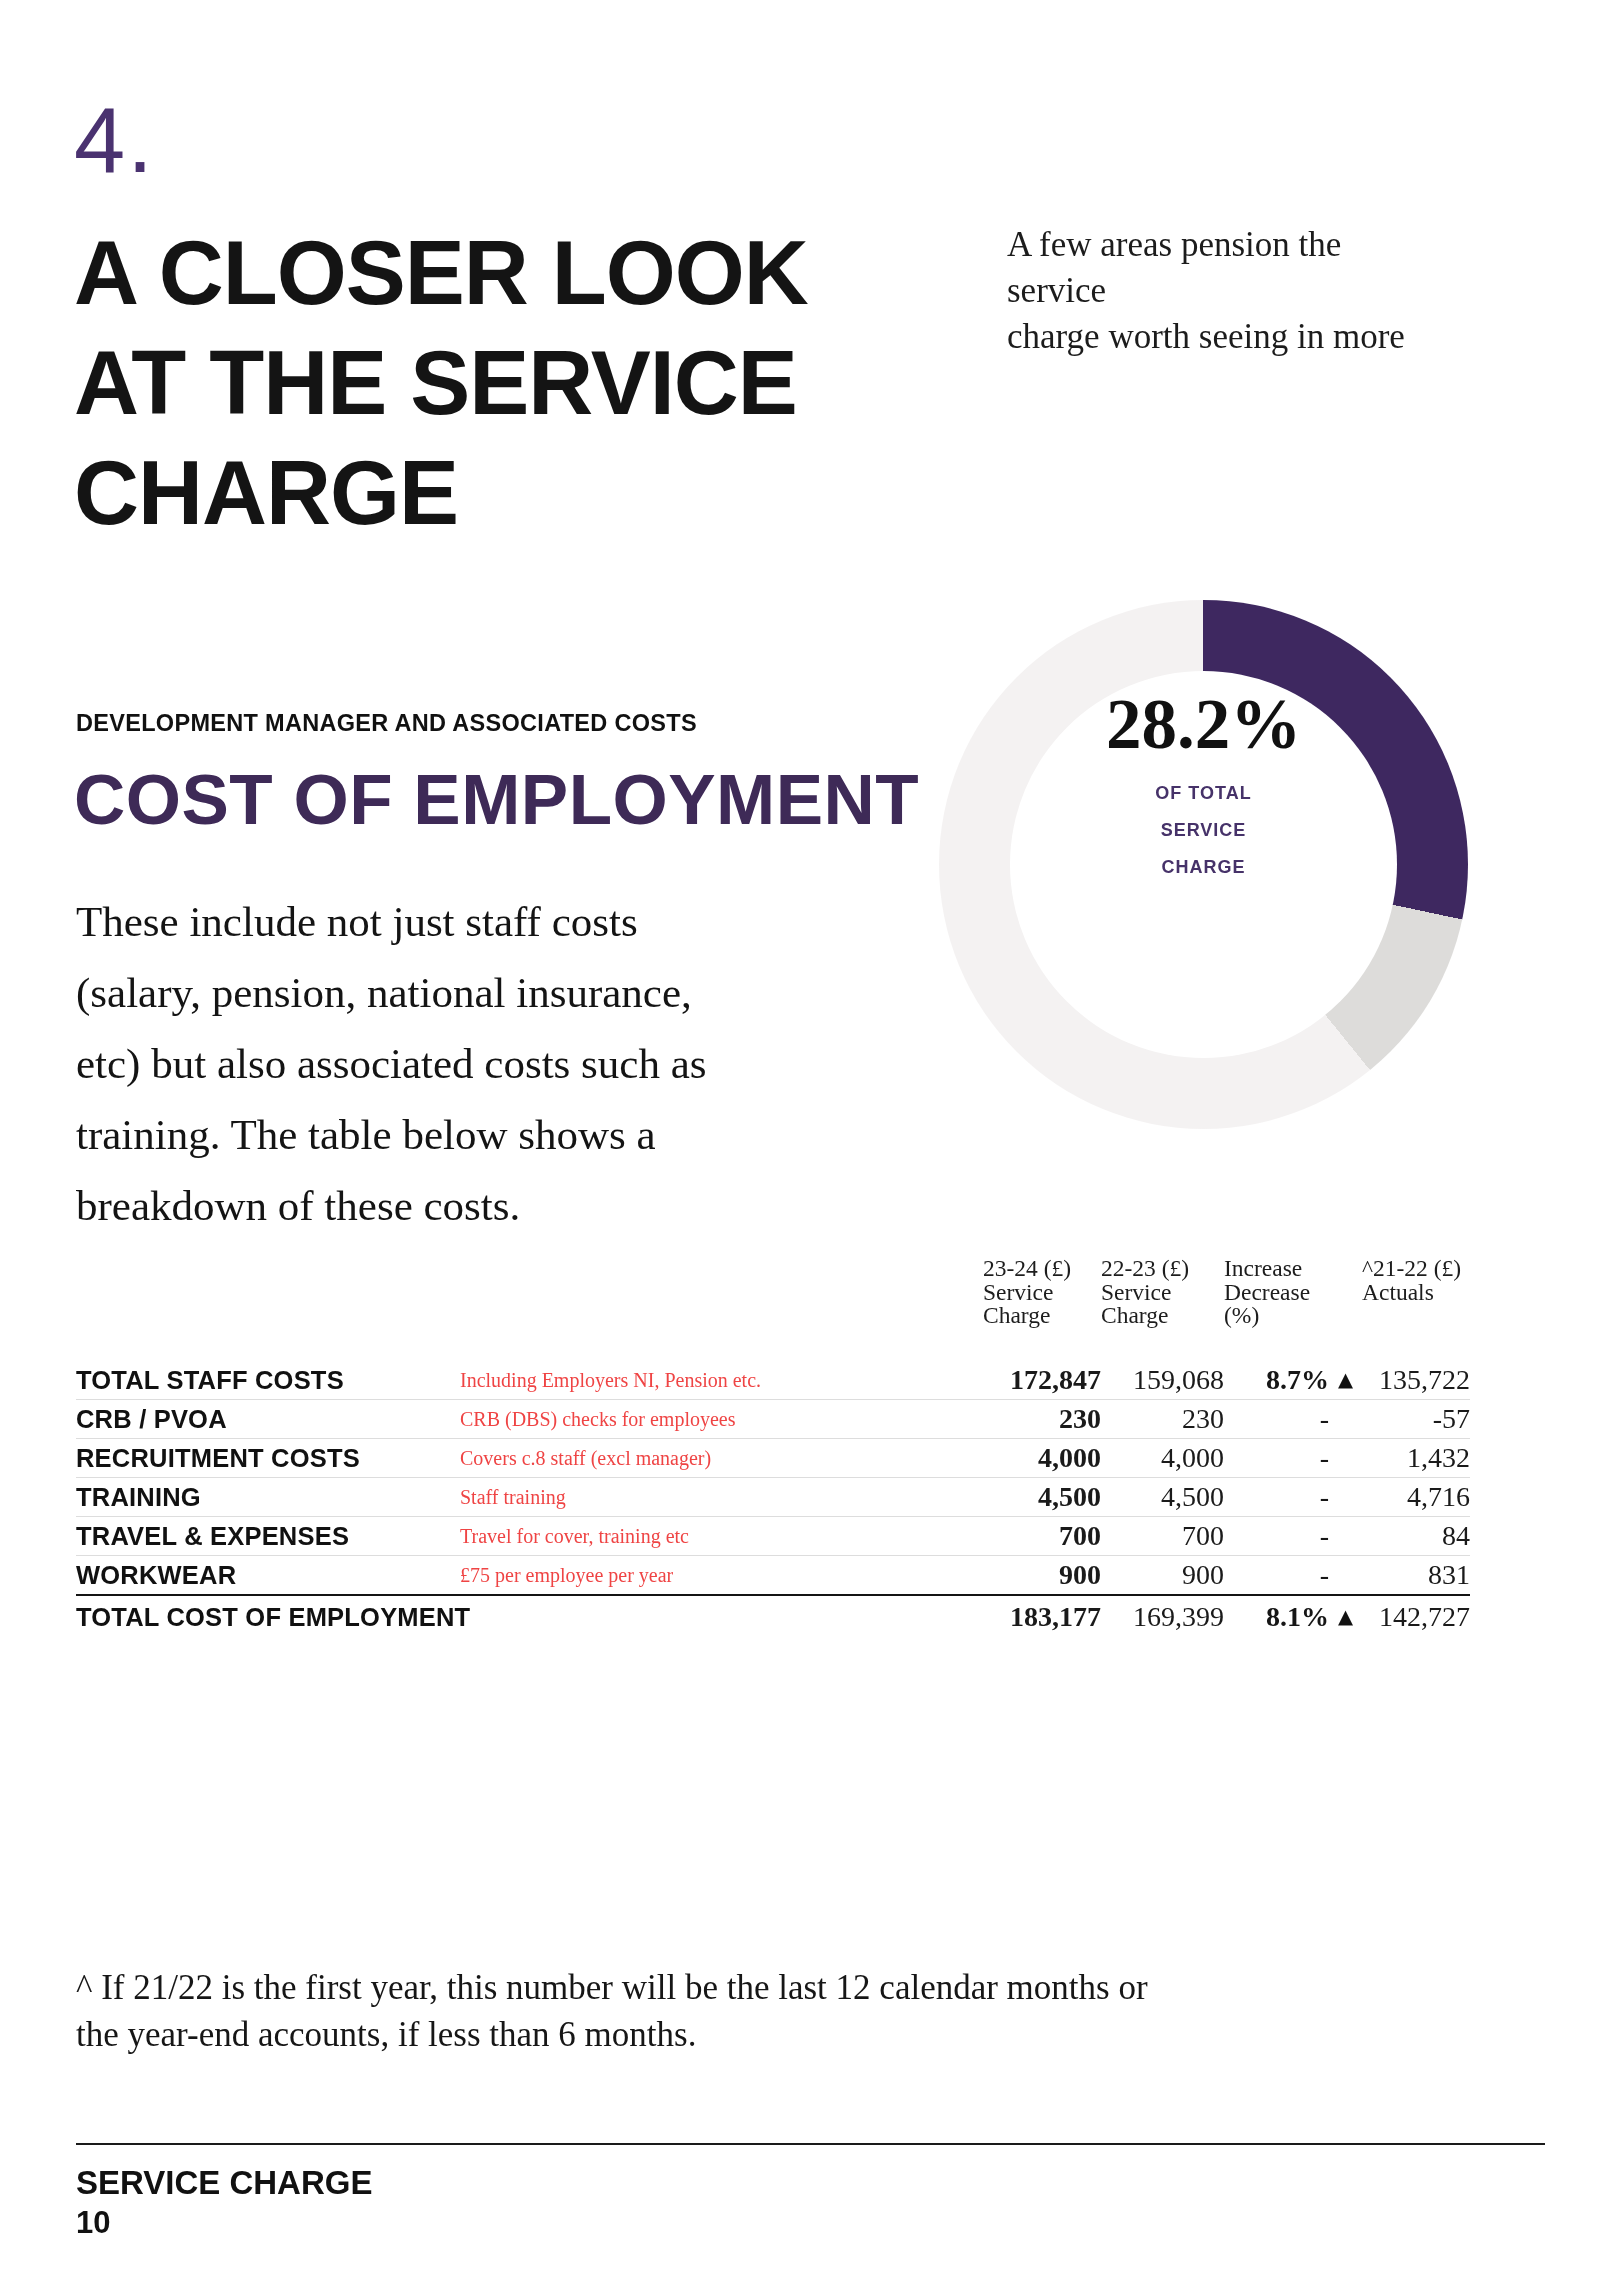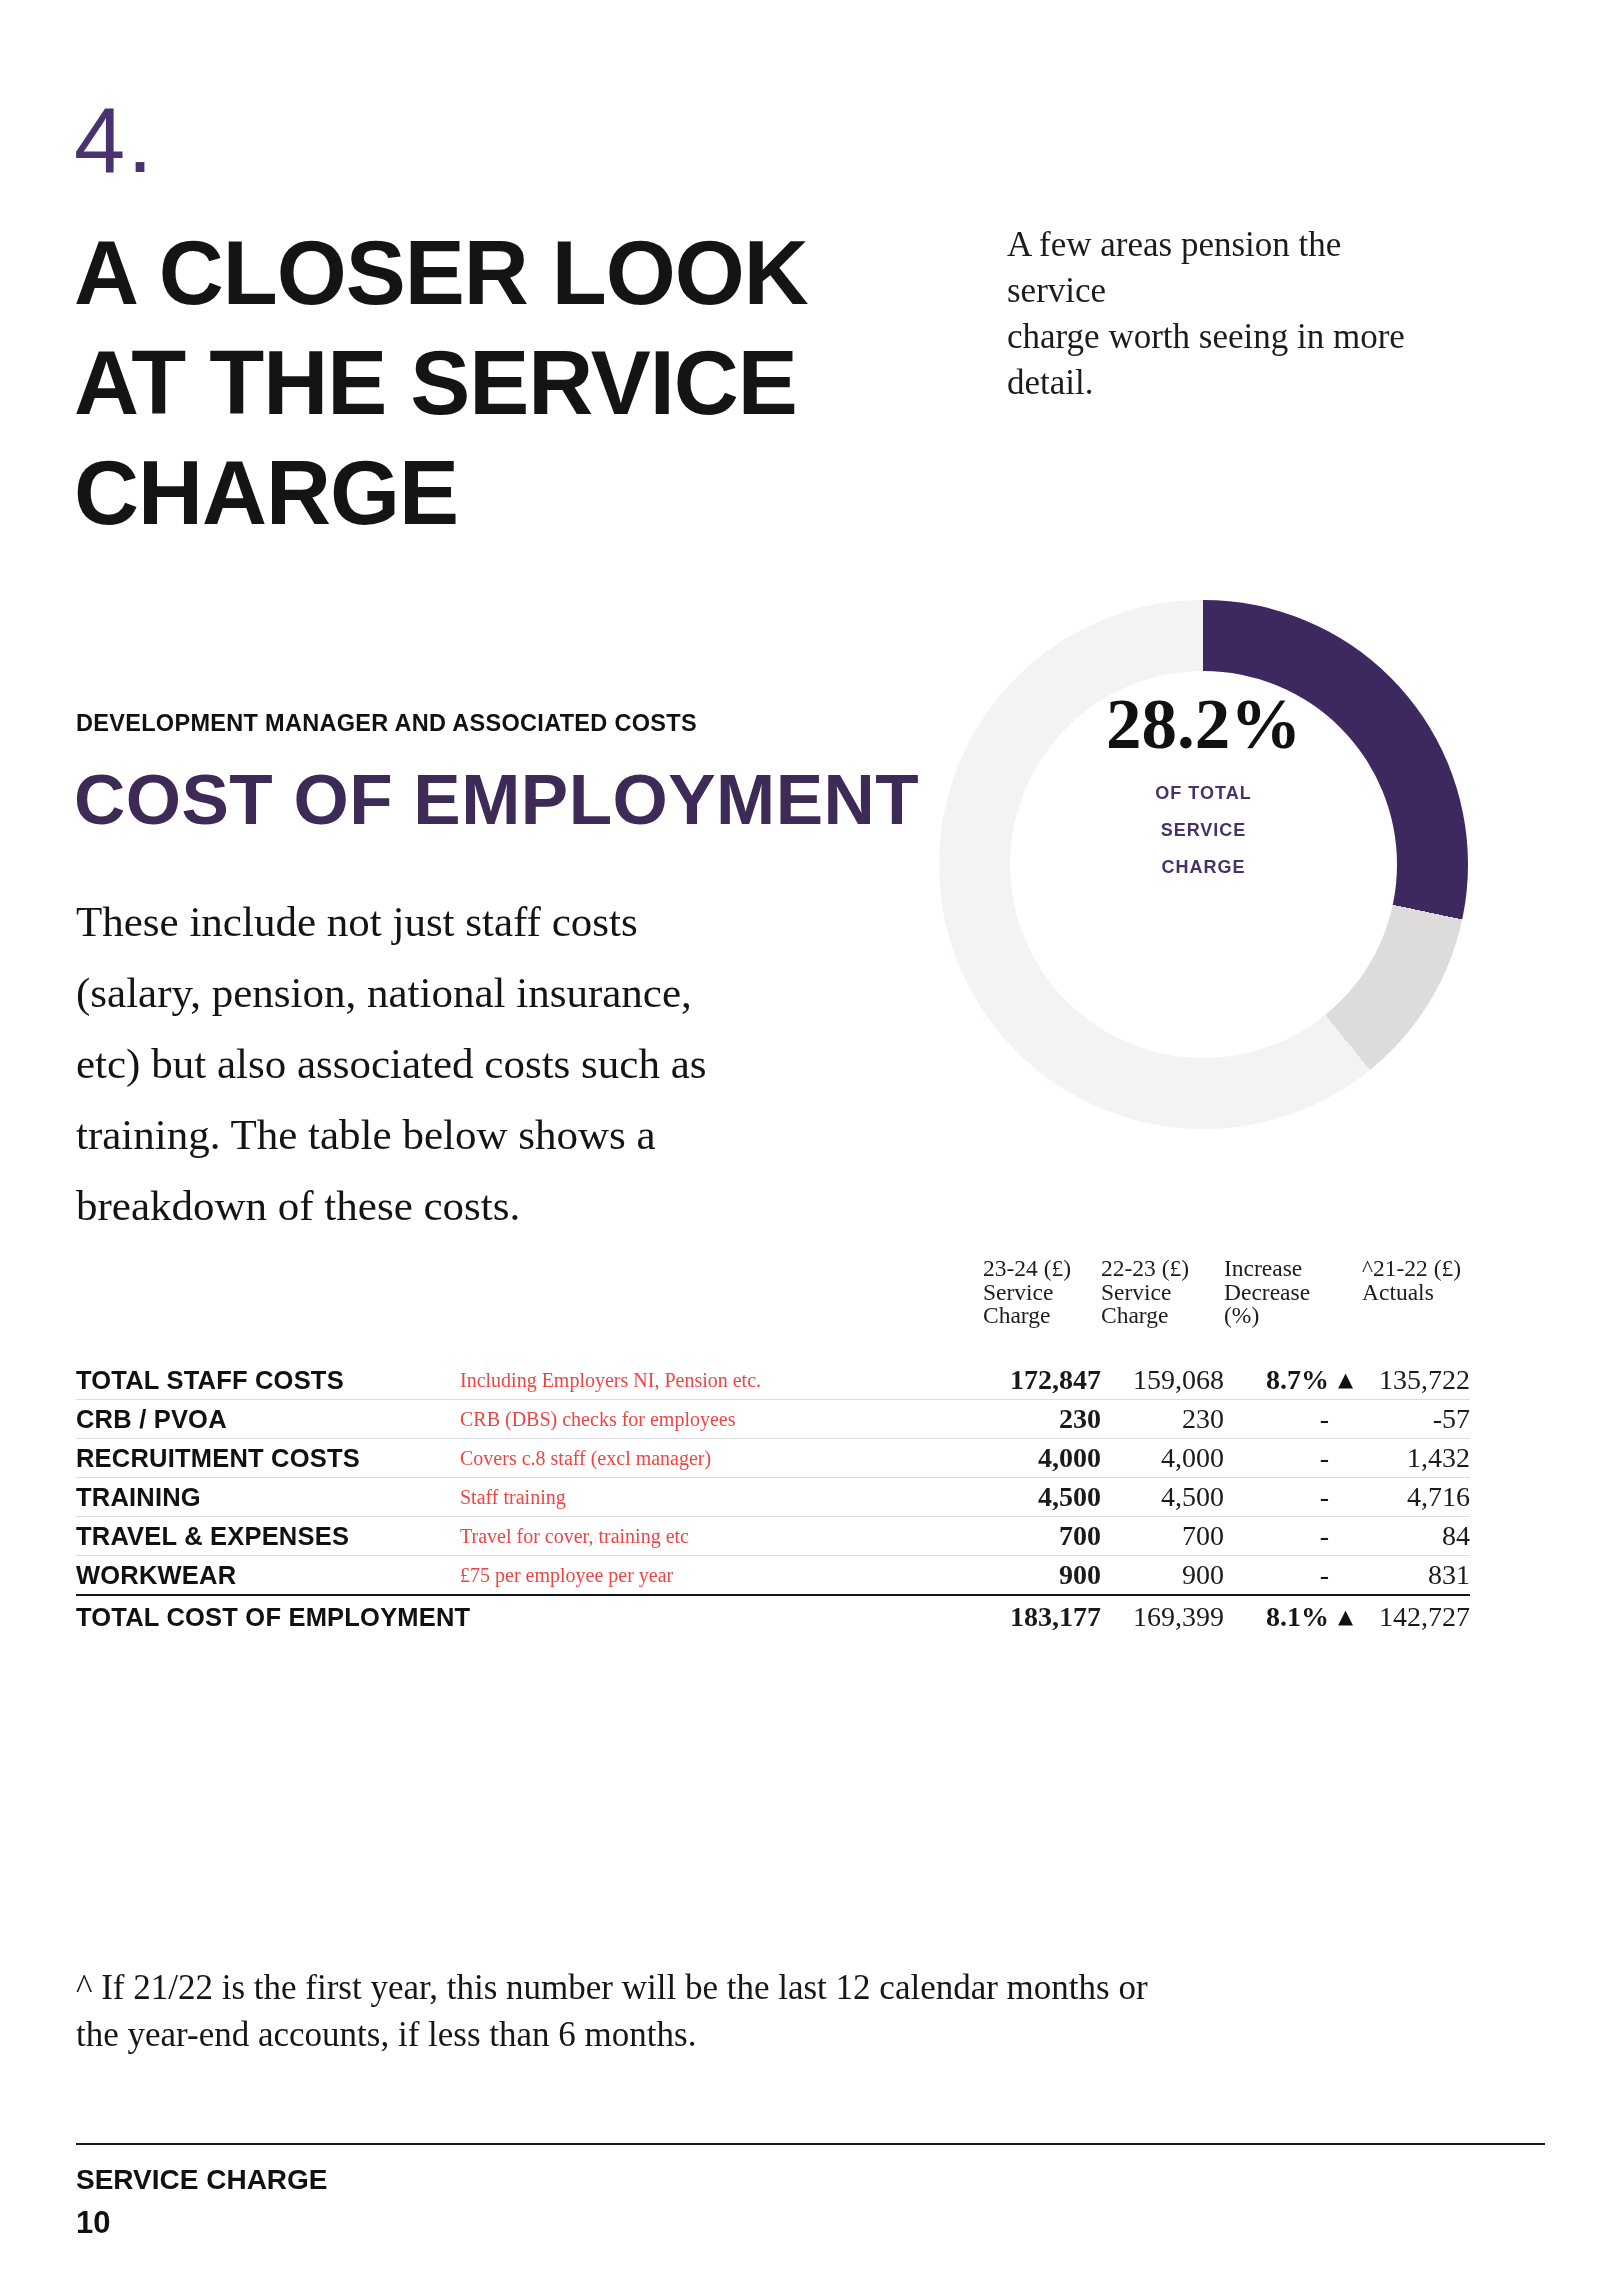--- a/index.html
+++ b/index.html
@@ -112,40 +112,39 @@
   }
   .total .c-label{grid-column:1 / 3;}
 
   
   .footnote{
     left:76px;top:1964px;width:1078px;
     font-family:"Liberation Serif",serif;
     font-size:35px;line-height:47px;color:#161616;
   }
   .footer-rule{left:76px;top:2143px;width:1469px;height:2px;background:#1a1a1a;}
-  .footer-label{left:76px;top:2164px;font-size:28px;font-weight:800;color:#111111;}
+  .footer-label{left:76px;top:2164px;font-size:33px;font-weight:800;color:#111111;}
   .page-num{left:76px;top:2205px;font-size:31px;font-weight:800;color:#111111;}
 </style>
 </head>
 <body>
 
 <div class="page">
 
   <div class="abs sec-num" style="color:#4a3270;">4.</div>
 
   <div class="abs title">
     <div>A CLOSER LOOK</div>
     <div>AT THE SERVICE</div>
     <div>CHARGE</div>
   </div>
 
   <div class="abs intro">
     <div>A few areas pension the service</div>
     <div>charge worth seeing in more</div>
-    <div>detail.</div>
   </div>
 
   <div class="abs eyebrow">DEVELOPMENT MANAGER AND ASSOCIATED COSTS</div>
   <div class="abs heading" style="color:#3e2a57;">COST OF EMPLOYMENT</div>
 
   <div class="abs body-par">
     <div>These include not just staff costs</div>
     <div>(salary, pension, national insurance,</div>
     <div>etc) but also associated costs such as</div>
     <div>training. The table below shows a</div>

